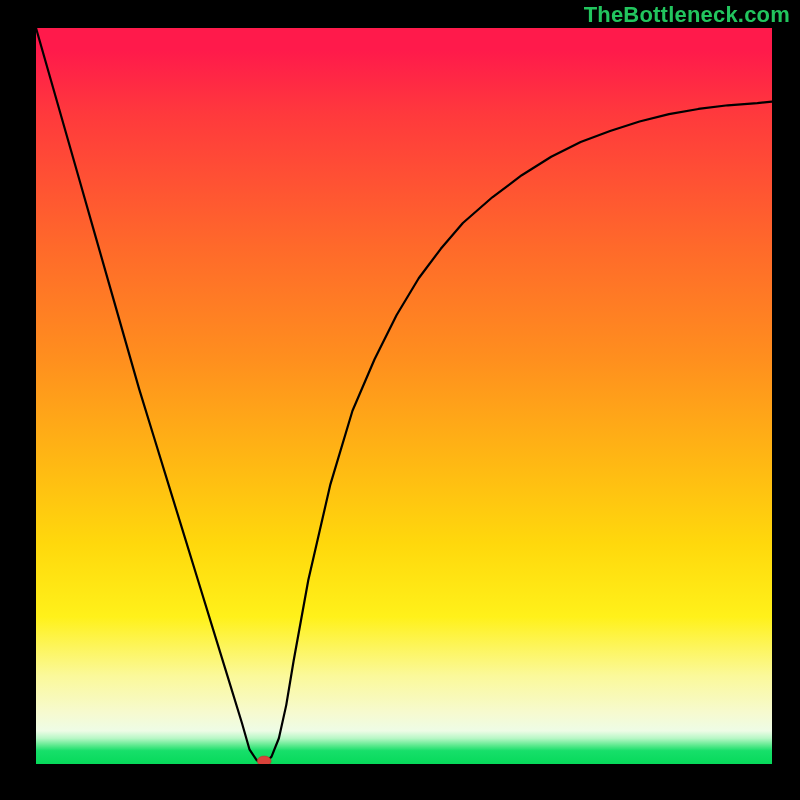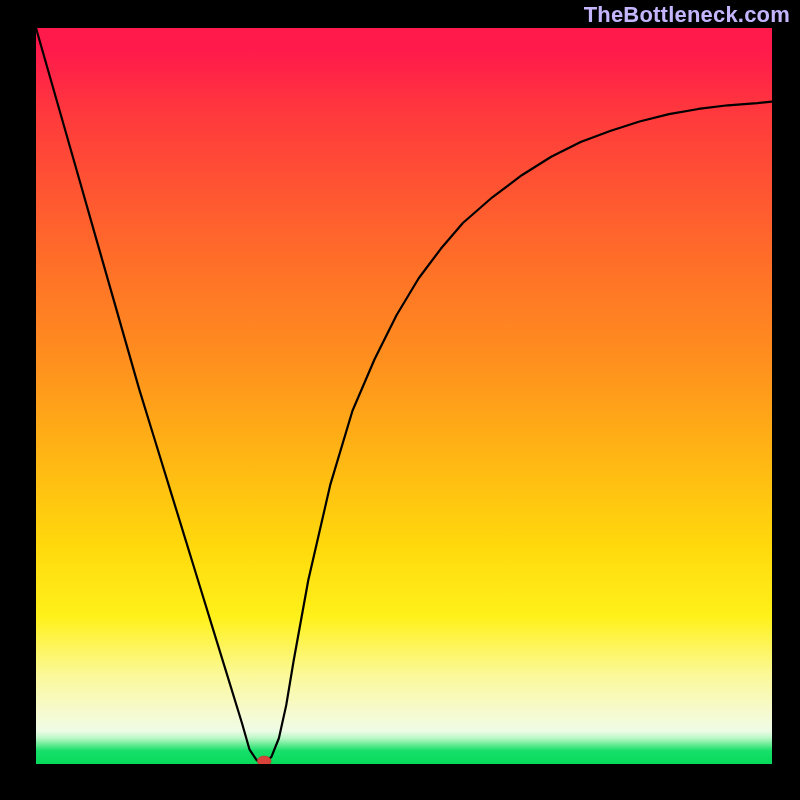--- a/index.html
+++ b/index.html
@@ -13,21 +13,21 @@
   .frame {
     position: relative;
     width: 800px;
     height: 800px;
     background: #000;
   }
   .watermark {
     position: absolute;
     top: 2px;
     right: 10px;
-    color: #c4b5fd;
+    color: #22c55e;
     font-size: 22px;
     font-weight: 600;
     letter-spacing: 0.2px;
     z-index: 20;
   }
   .plot-area {
     position: absolute;
     
     left: 36px;
     top: 28px;

